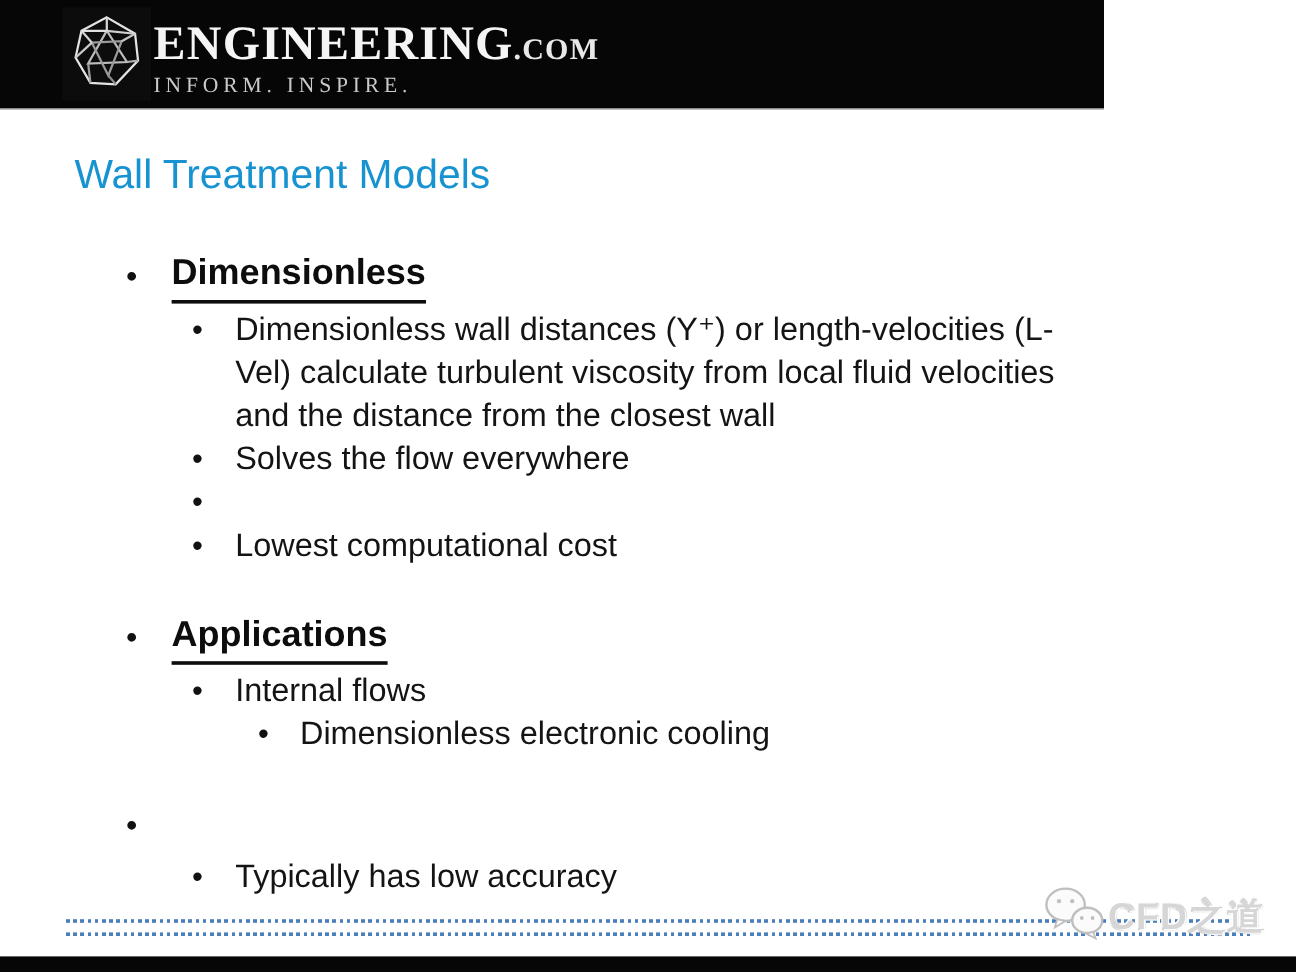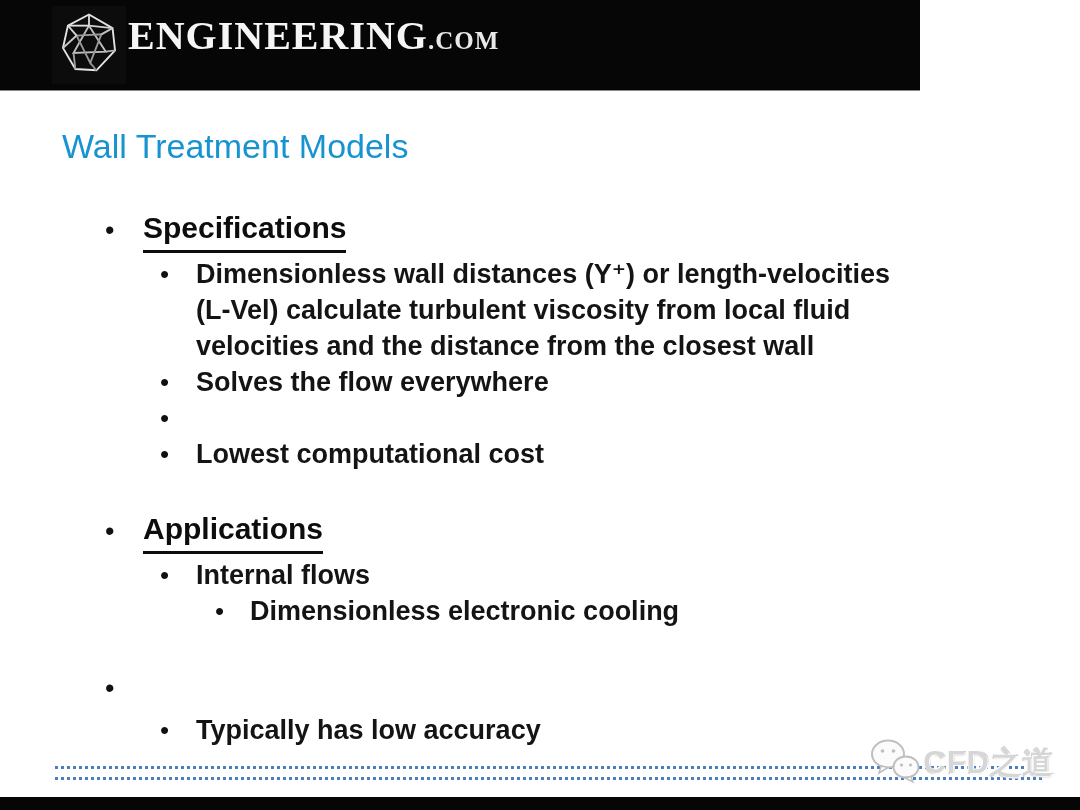--- a/index.html
+++ b/index.html
@@ -76,21 +76,20 @@
   .section-heading .hd {
     display: inline-block;
     border-bottom: 3px solid #0d0d0d;
     padding-bottom: 3px;
   }
   .items { margin-top: 3px; }
   .item-text {
     font-size: 27px; color: #141414;
     line-height: 36px;
     max-width: 724px;
-    font-weight: bold;
   }
 
   
   .dotline {
     position: absolute; left: 55px; width: 990px; height: 3px;
     background: repeating-linear-gradient(to right, #4a7ebd 0px, #4a7ebd 3px, transparent 3px, transparent 6px);
   }
   .dotline.row1 { top: 766px; }
   .dotline.row2 { top: 777px; }
 
@@ -137,32 +136,33 @@
           <line x1="16" y1="22" x2="50" y2="22" stroke="#e0e0e0"></line>
           <line x1="88" y1="26" x2="50" y2="22" stroke="#d0d0d0"></line>
         </g>
       </svg>
     </span>
   </div>
   <div class="brand-block">
     <div class="brand-line">
       <span class="brand-main">ENGINEERING</span><span class="brand-suffix">.COM</span>
     </div>
+    <div class="brand-tagline">INFORM. INSPIRE.</div>
   </div>
 </div>
 
 <div class="content">
   <div class="slide-title">Wall Treatment Models</div>
 
   <div class="sections">
 
     <div class="section">
       <div class="row row-l1">
         <span class="bullet">•</span>
-        <div class="section-heading"><span class="hd">Specifications</span></div>
+        <div class="section-heading"><span class="hd">Dimensionless</span></div>
       </div>
       <div class="items">
         <div class="row row-l2">
           <span class="bullet">•</span>
           <div class="item-text">Dimensionless wall distances (Y⁺) or length-velocities (L-Vel) calculate turbulent viscosity from local fluid velocities and the distance from the closest wall</div>
         </div>
         <div class="row row-l2">
           <span class="bullet">•</span>
           <div class="item-text">Solves the flow everywhere</div>
         </div>

